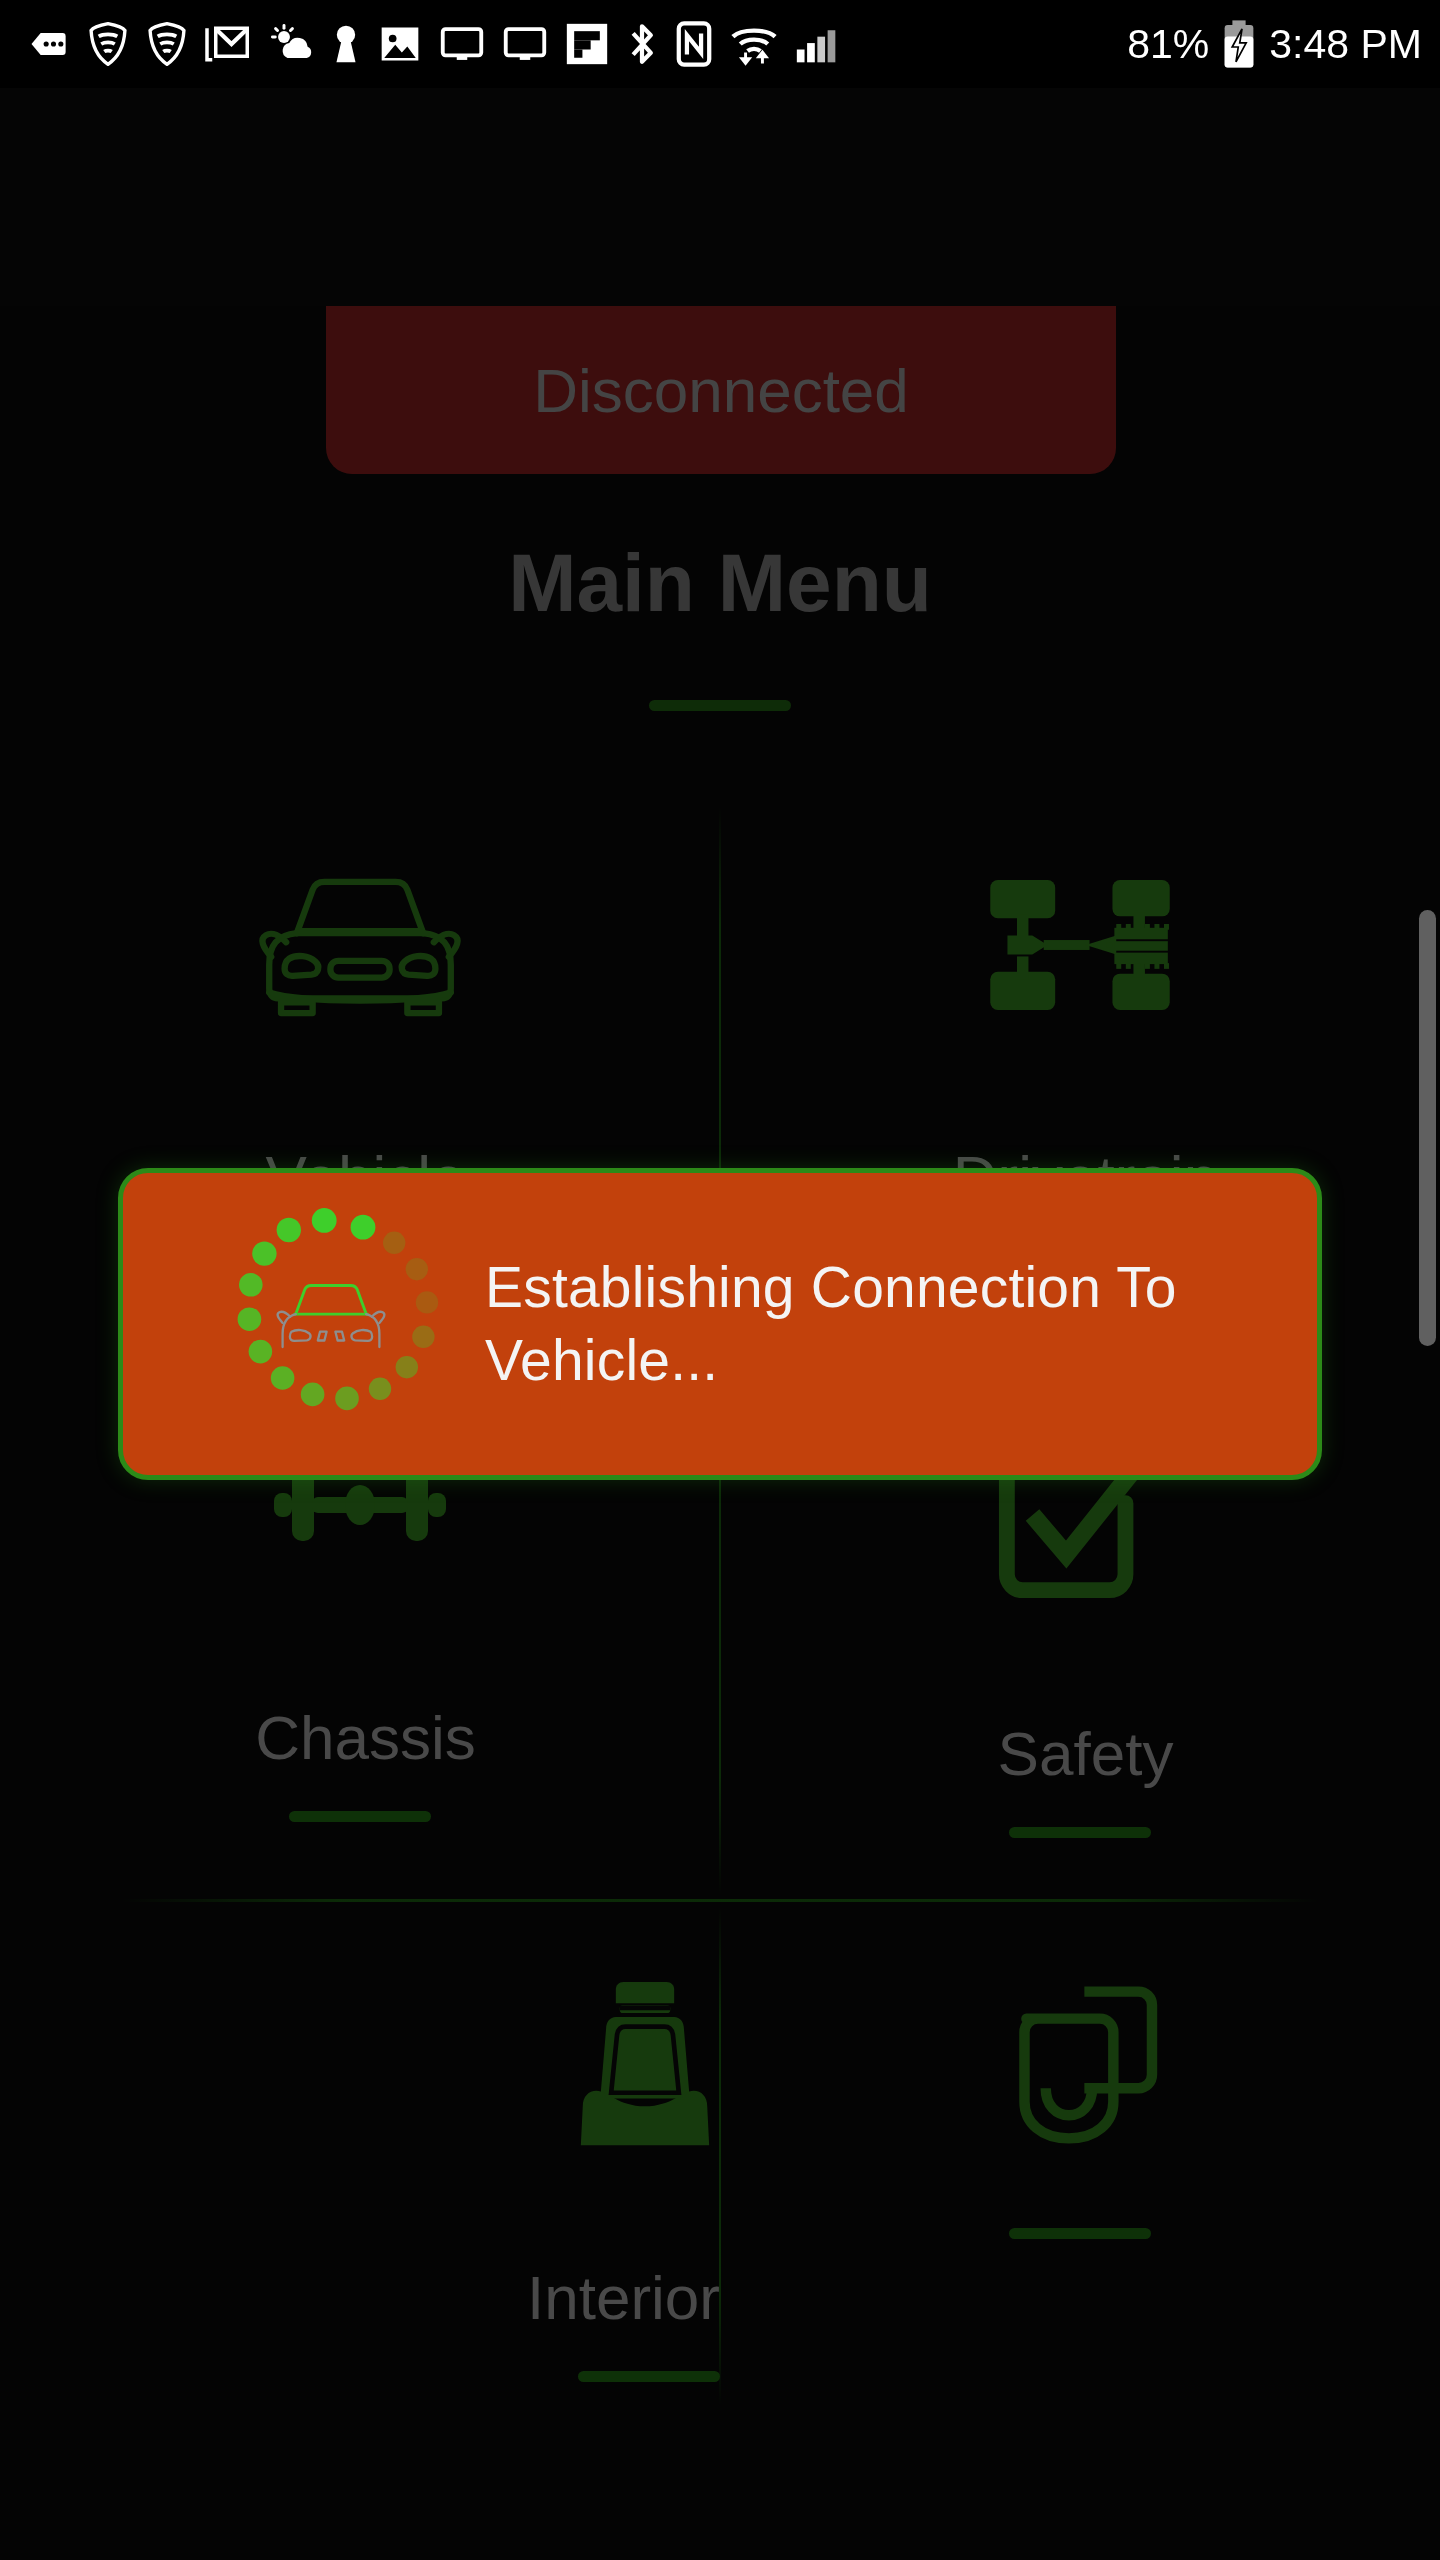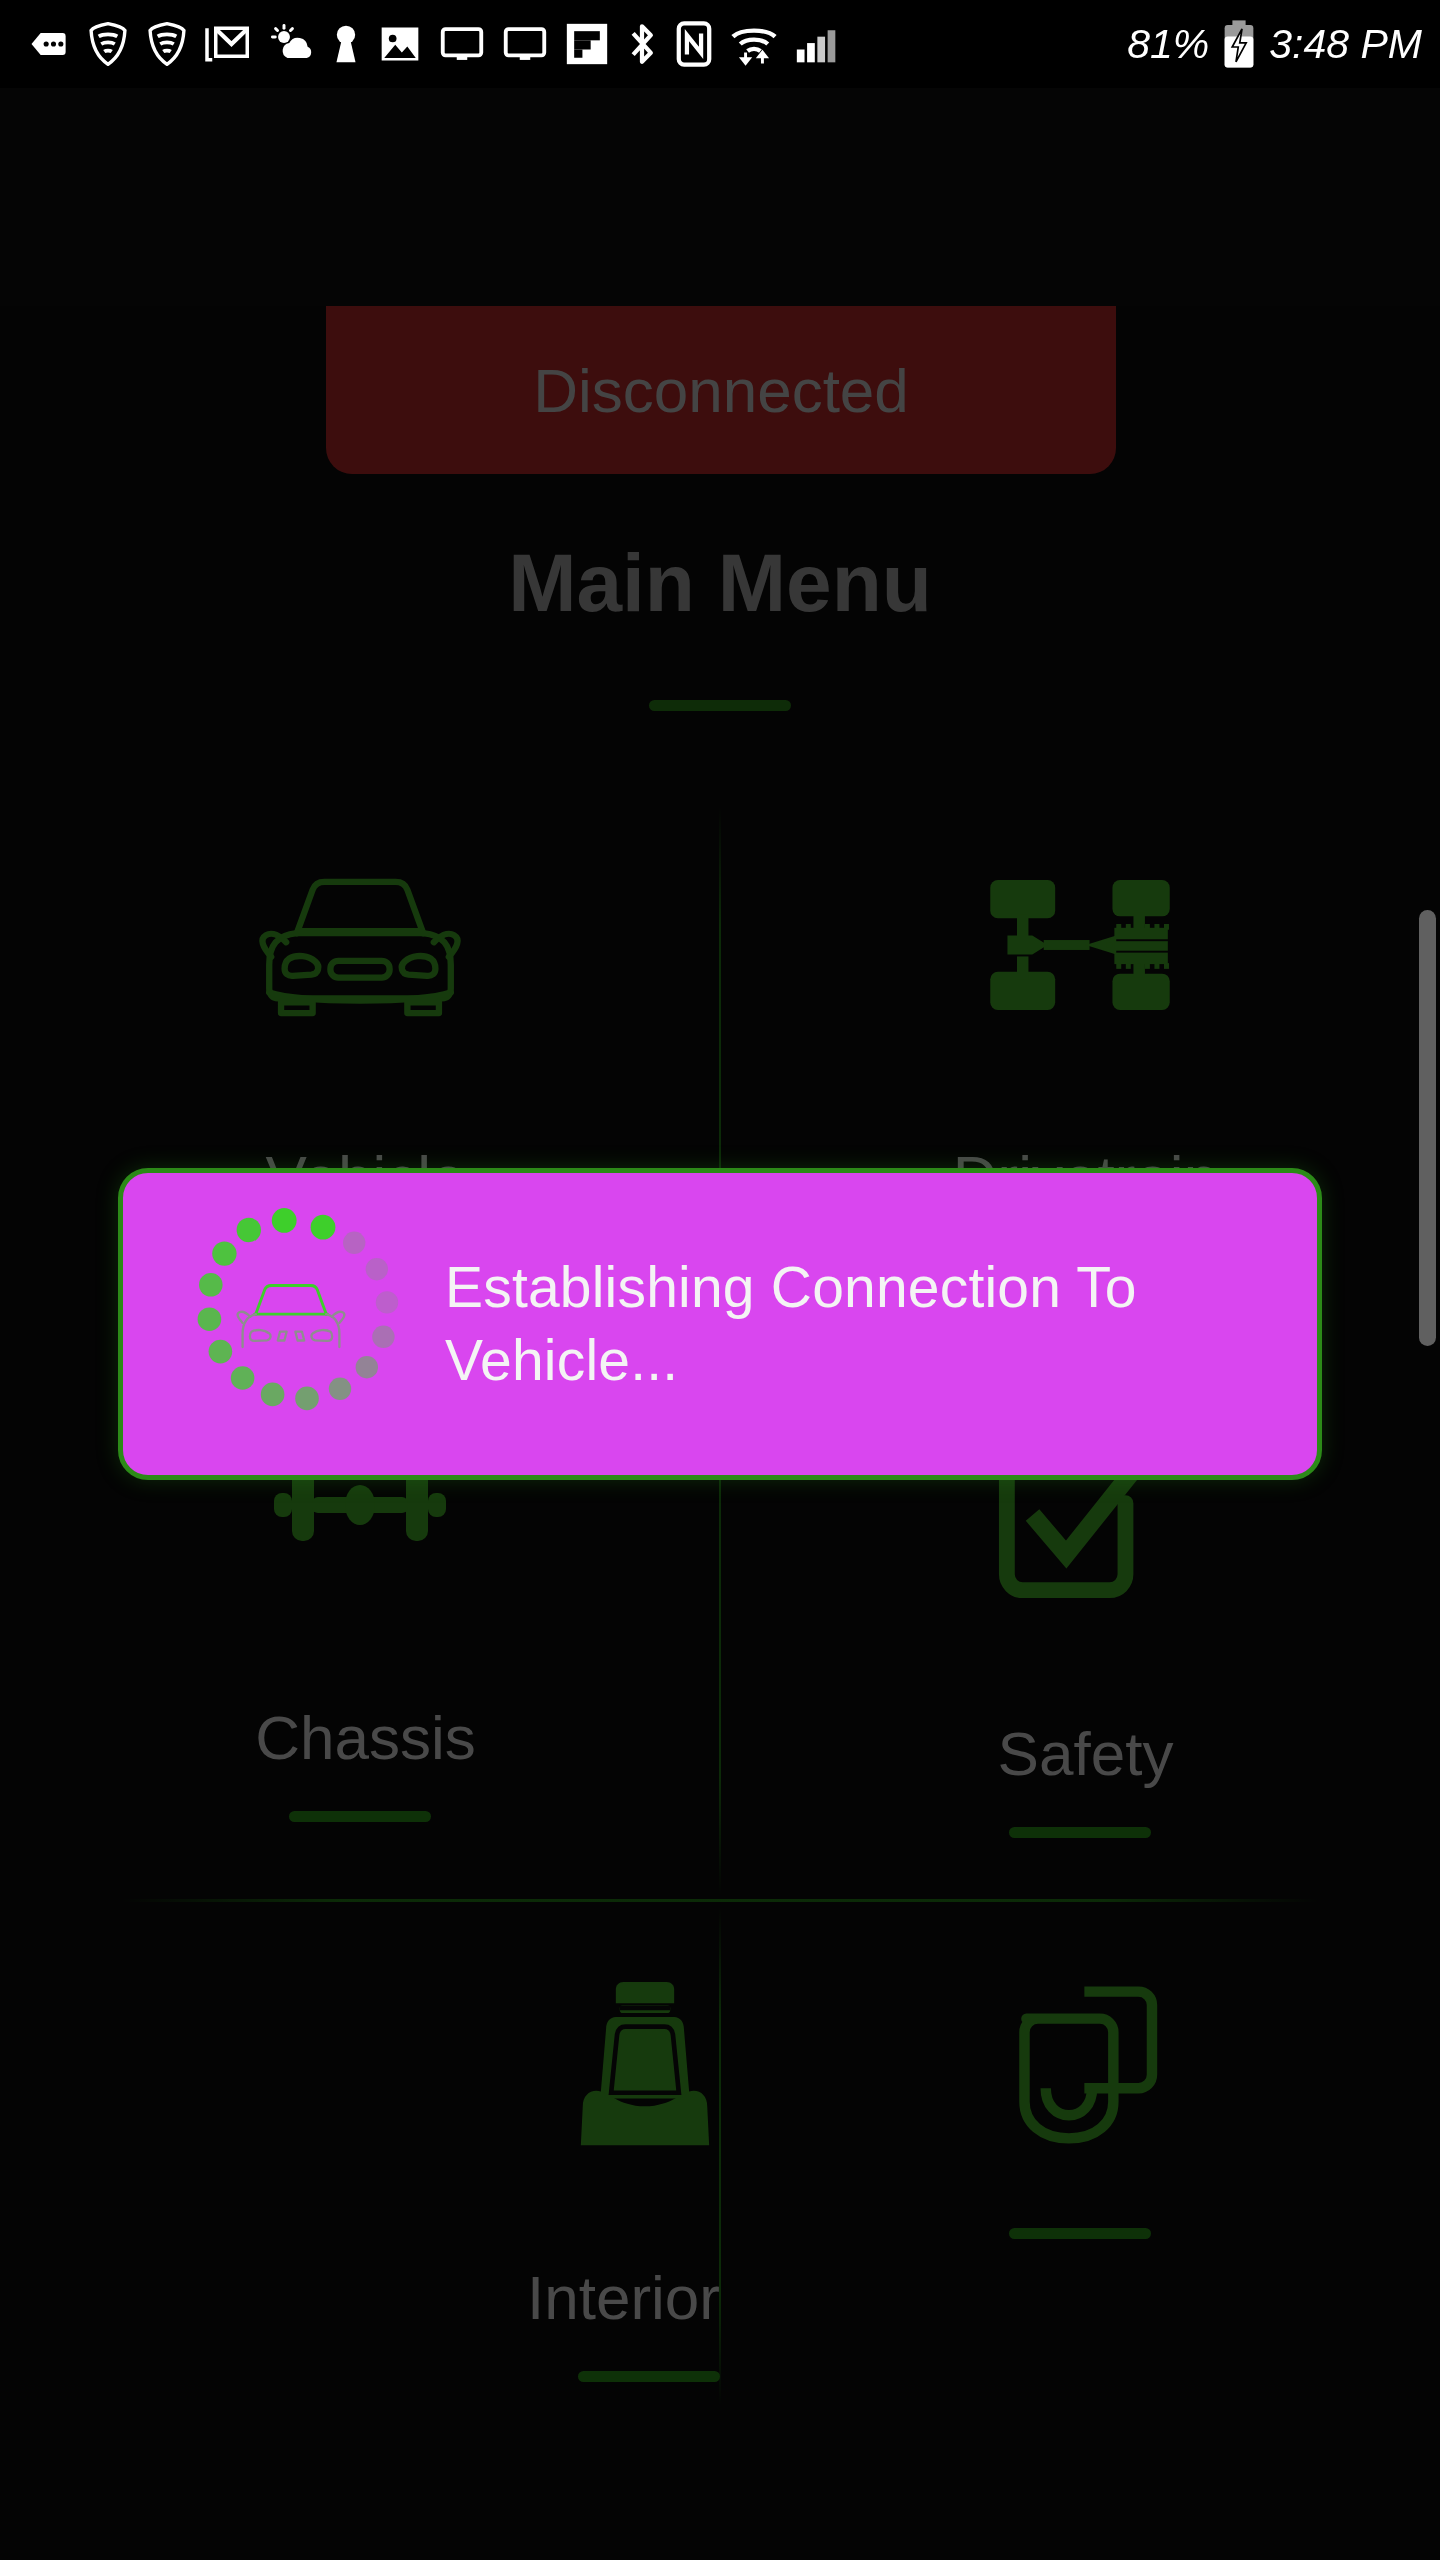--- a/index.html
+++ b/index.html
@@ -16,21 +16,20 @@
     overflow:hidden;
   }
 
   
   #statusbar {
     position:absolute; top:0; left:0;
     width:1440px; height:88px;
     background:#000;
     display:flex; align-items:center;
     padding:0 18px 0 26px;
-    font-style:italic;
   }
   .sb-left { display:flex; align-items:center; gap:17px; flex:1; }
   .sb-right { display:flex; align-items:center; gap:13px; }
   .sbicon { display:block; }
   .sb-text {
     color:#fff; font-size:41px; font-weight:400;
     letter-spacing:0px; white-space:nowrap;
     font-family:"Liberation Sans", sans-serif;
   }
 
@@ -153,25 +152,26 @@
   
   #dialog-overlay {
     position:absolute; top:0; left:0;
     width:1440px; height:2254px;
     background:rgba(0,0,0,0.52);
   }
   #connect-dialog {
     position:absolute;
     left:118px; top:862px;
     width:1204px; height:312px;
-    background:#d946ef;
+    background:#c2410c;
     border:5px solid #2c8a18;
     border-radius:30px;
     display:flex; align-items:center;
     box-shadow:0 0 22px rgba(40,140,25,0.28);
+    padding-left:40px;
   }
   #spinner-wrap {
     position:relative;
     width:240px; height:240px;
     margin-left:48px;
     flex:none;
   }
   #spinner-dots { position:absolute; inset:0; }
   #spinner-car {
     position:absolute;

